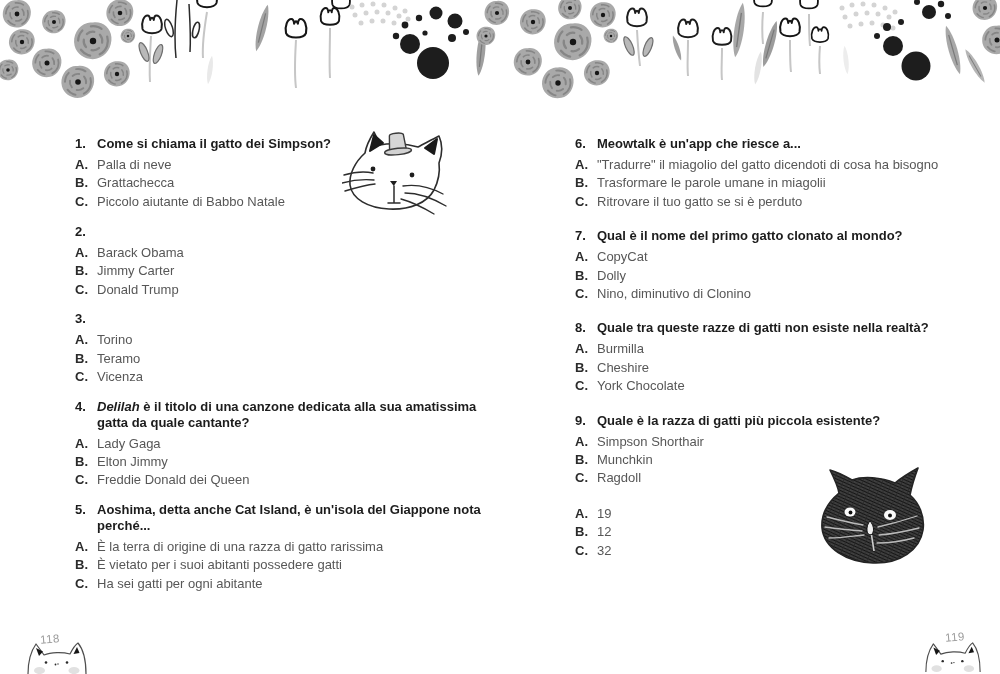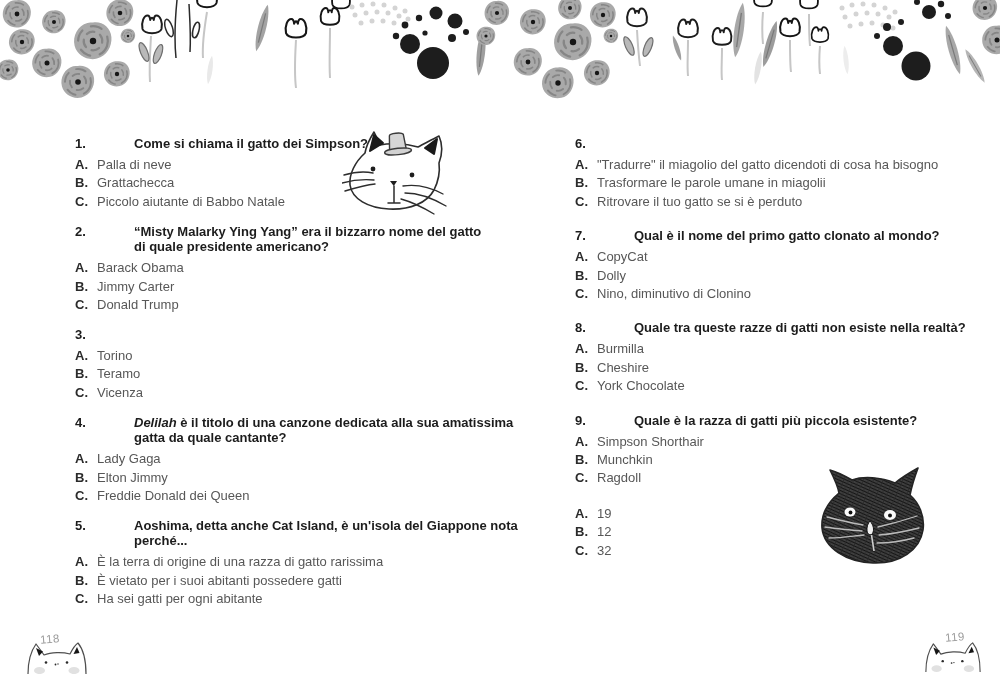--- a/index.html
+++ b/index.html
@@ -6,21 +6,21 @@
   body{width:1000px;height:674px;position:relative;background:#ffffff;overflow:hidden;
        font-family:"Liberation Sans","DejaVu Sans",sans-serif;}
   .border-svg{position:absolute;top:0;left:0;}
   .col{position:absolute;top:136px;}
   .col-left{left:75px;width:470px;}
   .col-right{left:575px;width:420px;}
   .qgroup + .qgroup{margin-top:12.5px;}
   .col-right .qgroup + .qgroup{margin-top:17px;}
   .question{display:flex;font-size:13px;font-weight:bold;color:#1c1c1c;line-height:15.5px;margin:0 0 4.5px 0;}
   .qnum{width:22px;flex:none;}
-  .qtext{white-space:pre-line;margin-left:37px;}
+  .qtext{white-space:pre-line;}
   .qtext em{}
   .answer{display:flex;font-size:13px;line-height:18.4px;color:#575757;}
   .aletter{width:22px;flex:none;font-weight:bold;color:#2b2b2b;}
   .illustration{position:absolute;}
   .page-num{position:absolute;font-size:11.5px;color:#9c9c9c;letter-spacing:.5px;}
 </style>
 </head>
 <body>
 
 <svg class="border-svg" width="1000" height="112" viewBox="0 0 1000 112">
@@ -211,22 +211,20 @@
     </div>
     <div class="answer">
       <span class="aletter">C.</span>
       <span class="atext">Piccolo aiutante di Babbo Natale</span>
     </div>
   </div>
 
   <div class="qgroup">
     <div class="question">
       <span class="qnum">2.</span>
-      <span class="qtext">“Misty Malarky Ying Yang” era il bizzarro nome del gatto
-di quale presidente americano?</span>
     </div>
     <div class="answer">
       <span class="aletter">A.</span>
       <span class="atext">Barack Obama</span>
     </div>
     <div class="answer">
       <span class="aletter">B.</span>
       <span class="atext">Jimmy Carter</span>
     </div>
     <div class="answer">
@@ -293,20 +291,21 @@
     </div>
   </div>
 
 </div>
 
 <div class="col col-right">
 
   <div class="qgroup">
     <div class="question">
       <span class="qnum">6.</span>
+      <span class="qtext">Meowtalk è un'app che riesce a...</span>
     </div>
     <div class="answer">
       <span class="aletter">A.</span>
       <span class="atext">"Tradurre" il miagolio del gatto dicendoti di cosa ha bisogno</span>
     </div>
     <div class="answer">
       <span class="aletter">B.</span>
       <span class="atext">Trasformare le parole umane in miagolii</span>
     </div>
     <div class="answer">

